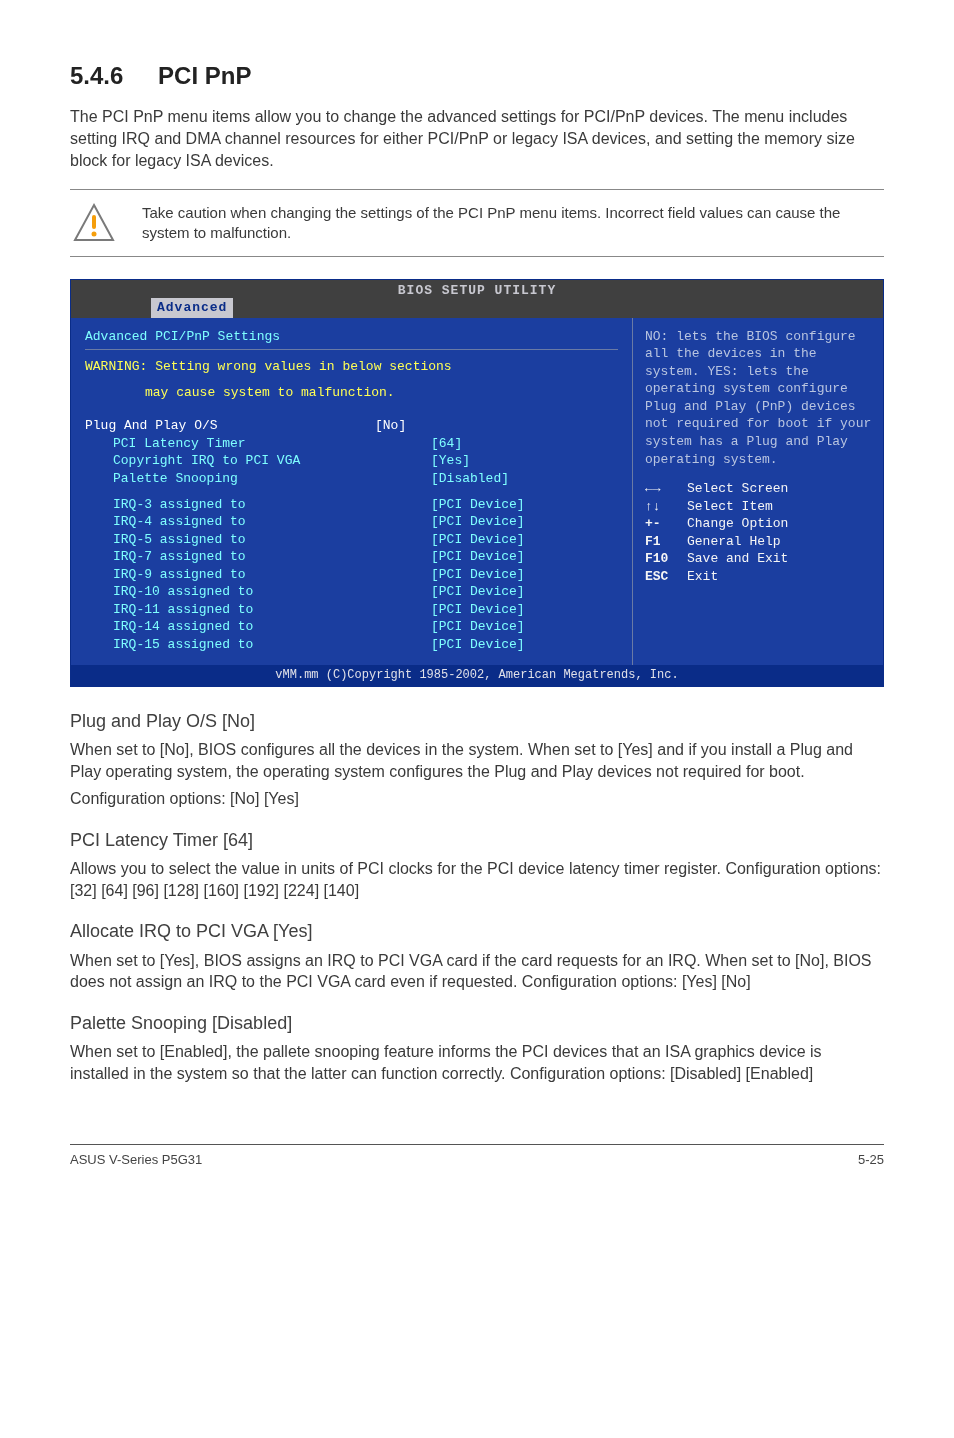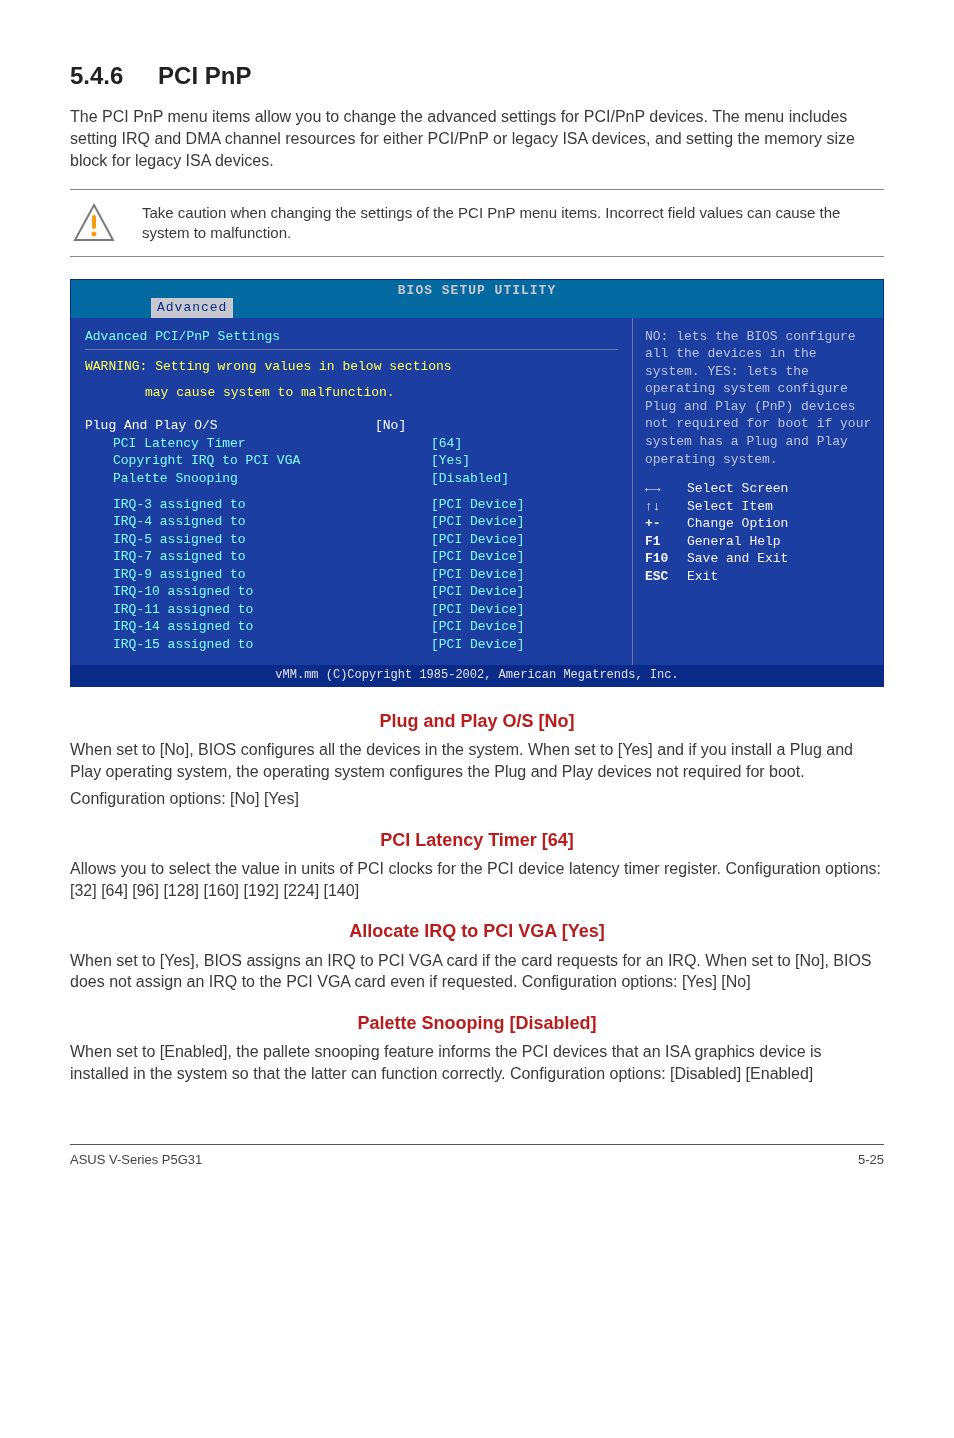--- a/index.html
+++ b/index.html
@@ -38,36 +38,36 @@
   }
   .note-text { flex: 1; font-size: 15px; color: #3a3a3a; }
   .bios-screenshot {
     width: 100%;
     font-family: "Courier New", monospace;
     font-size: 13px;
     margin-bottom: 22px;
     border: 1px solid #0a2c88;
   }
   .bios-header {
-    background: #0369a1;
+    background: #404040;
     color: #c8c8d0;
     text-align: center;
     font-weight: bold;
     padding: 2px 0;
     letter-spacing: 1px;
     position: relative;
   }
   .bios-tab {
     position: absolute;
     left: 80px;
     top: 18px;
     background: #c8c8d0;
     color: #0a2c88;
     padding: 1px 6px;
-    font-weight: normal;
+    font-weight: bold;
   }
   .bios-body {
     display: flex;
     background: #0ea5e9;
   }
   .bios-left {
     flex: 1;
     background: #1b3ea0;
     padding: 10px 14px 12px 14px;
     border-right: 1px solid #6a7aa5;
@@ -100,25 +100,24 @@
   .bios-keys .k { display: inline-block; width: 42px; font-weight: bold; }
   .bios-footer {
     background: #0a2c88;
     color: #e0e0e8;
     text-align: center;
     padding: 2px 0;
     font-size: 12px;
   }
   h3.item-title {
     font-size: 18px;
-    font-weight: bold;
-    color: #b91c1c;
+    font-weight: normal;
+    color: #404040;
     margin-top: 18px;
     margin-bottom: 6px;
-    text-align: center;
   }
   p.item-body { color: #3a3a3a; margin-bottom: 6px; }
   .page-footer {
     margin-top: 60px;
     border-top: 1px solid #555;
     padding-top: 6px;
     display: flex;
     justify-content: space-between;
     font-size: 13px;
     color: #444;

